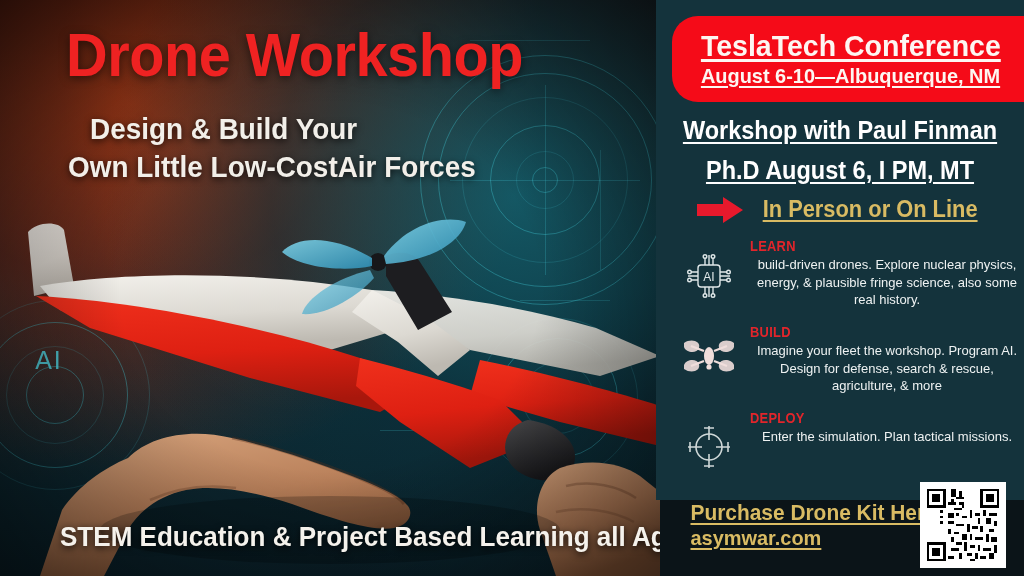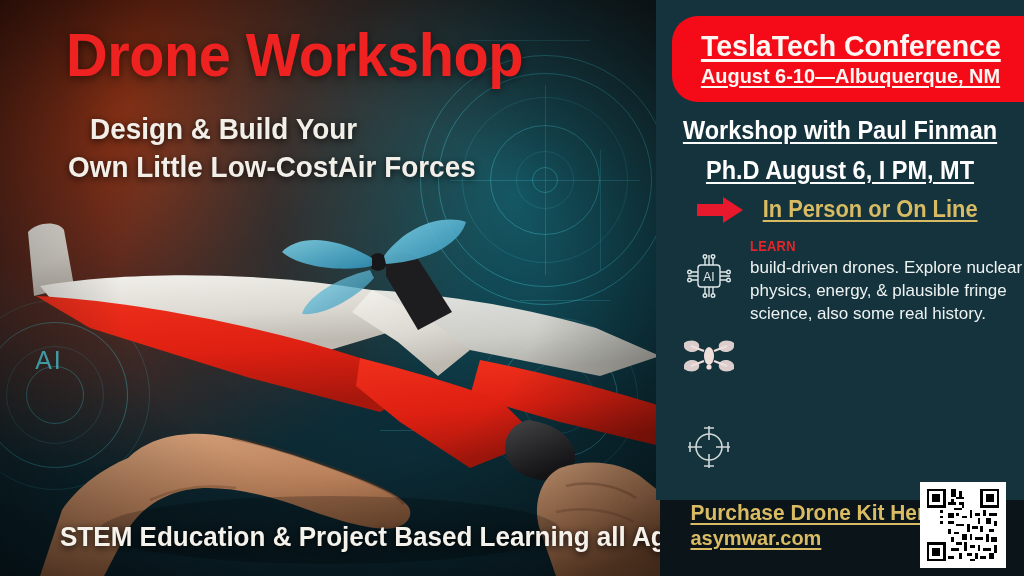--- a/index.html
+++ b/index.html
@@ -133,21 +133,21 @@
   }
   .f-learn  { top:236px; }
   .f-build  { top:322px; }
   .f-deploy { top:408px; }
   .f-icon { width:62px; flex:none; display:flex; align-items:center; justify-content:center; padding-top:14px; }
   .f-body { flex:1; padding-top:2px; }
   .f-head {
     color:#e2252b; font-size:14px; font-weight:700; letter-spacing:.3px;
     transform:scaleX(.92); transform-origin:left center; margin-bottom:2px;
   }
-  .f-text { color:#eef2f2; font-size:17px; line-height:1.36; }
+  .f-text { color:#eef2f2; font-size:13px; line-height:1.36;text-align:center; }
 
   .purchase {
     position:absolute; left:28px; top:500px;
     color:#d9bb63; font-weight:700; line-height:1.18;
   }
   .purchase .p1 { font-size:22px; text-decoration:underline; text-underline-offset:3px; transform:scaleX(.95); display:block; }
   .purchase .p2 { font-size:21px; text-decoration:underline; text-underline-offset:3px; transform:scaleX(.95); display:block; }
 
   .qr {
     position:absolute; left:920px; top:482px; width:86px; height:86px;
@@ -314,31 +314,39 @@
             <ellipse cx="28" cy="20" rx="5" ry="9"></ellipse>
             <path d="M23 15 L10 10 M33 15 L46 10 M23 25 L10 30 M33 25 L46 30" stroke="#f0dedb" stroke-width="2.4" fill="none"></path>
             <path d="M3 7 C10 2 20 5 18 12 C16 18 5 17 3 11 Z" opacity=".9"></path>
             <path d="M53 7 C46 2 36 5 38 12 C40 18 51 17 53 11 Z" opacity=".9"></path>
             <path d="M3 33 C10 38 20 35 18 28 C16 22 5 23 3 29 Z" opacity=".9"></path>
             <path d="M53 33 C46 38 36 35 38 28 C40 22 51 23 53 29 Z" opacity=".9"></path>
             <circle cx="28" cy="31" r="2.6"></circle>
           </g>
         </svg>
       </div>
+      <div class="f-body">
+        <div class="f-head">BUILD</div>
+        <div class="f-text">Imagine your fleet the workshop. Program AI. Design for defense, search &amp; rescue, agriculture, &amp; more</div>
+      </div>
     </div>
 
     <div class="feature f-deploy">
       <div class="f-icon">
         <svg width="50" height="50" viewBox="0 0 50 50">
           <g stroke="#cfd8d8" stroke-width="1.6" fill="none">
             <circle cx="25" cy="25" r="13"></circle>
             <path d="M25 4 V18 M25 32 V46 M4 25 H18 M32 25 H46"></path>
             <path d="M20 6 H30 M20 44 H30 M6 20 V30 M44 20 V30"></path>
           </g>
         </svg>
+      </div>
+      <div class="f-body">
+        <div class="f-head">DEPLOY</div>
+        <div class="f-text">Enter the simulation. Plan tactical missions.</div>
       </div>
     </div>
 
     <div class="purchase">
       <span class="p1">Purchase Drone Kit Here</span>
       <span class="p2">asymwar.com</span>
     </div>
   </div>
 
   <div class="qr">

